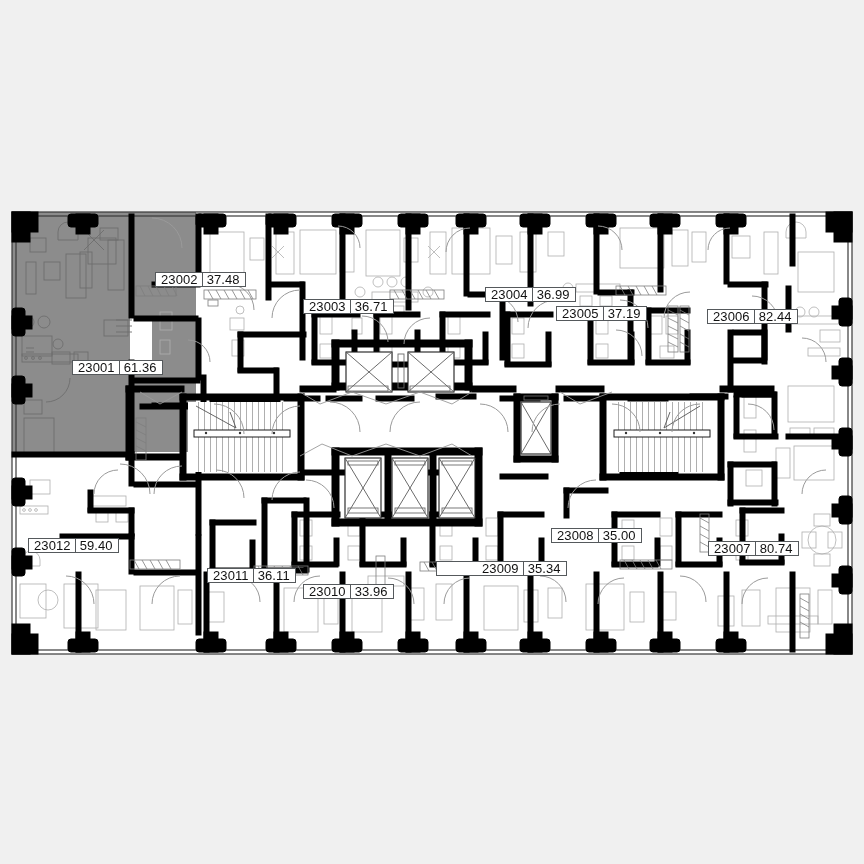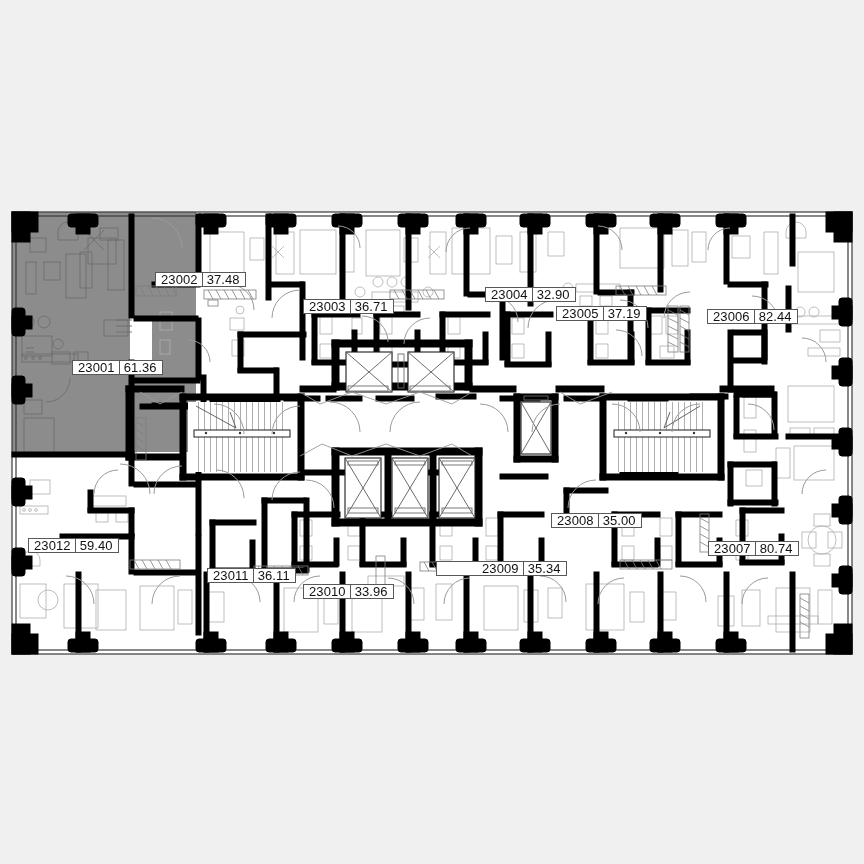--- a/index.html
+++ b/index.html
@@ -761,42 +761,42 @@
 
   <div class="unit-label" style="left:303px; top:287px;margin-top:12px;">
     <span class="uid">23003</span>
     <span class="sep"></span>
     <span class="area">36.71</span>
   </div>
 
   <div class="unit-label" style="left:441px; top:287px;margin-left:44px;">
     <span class="uid">23004</span>
     <span class="sep"></span>
-    <span class="area">32.90</span>
+    <span class="area">36.99</span>
   </div>
 
   <div class="unit-label" style="left:556px; top:306px;">
     <span class="uid">23005</span>
     <span class="sep"></span>
     <span class="area">37.19</span>
   </div>
 
   <div class="unit-label" style="left:707px; top:309px;">
     <span class="uid">23006</span>
     <span class="sep"></span>
     <span class="area">82.44</span>
   </div>
 
   <div class="unit-label" style="left:708px; top:541px;">
     <span class="uid">23007</span>
     <span class="sep"></span>
     <span class="area">80.74</span>
   </div>
 
-  <div class="unit-label" style="left:551px; top:513px;">
+  <div class="unit-label" style="left:551px; top:528px;">
     <span class="uid">23008</span>
     <span class="sep"></span>
     <span class="area">35.00</span>
   </div>
 
   <div class="unit-label" style="left:436px; top:561px;padding-left:40px;">
     <span class="uid">23009</span>
     <span class="sep"></span>
     <span class="area">35.34</span>
   </div>

